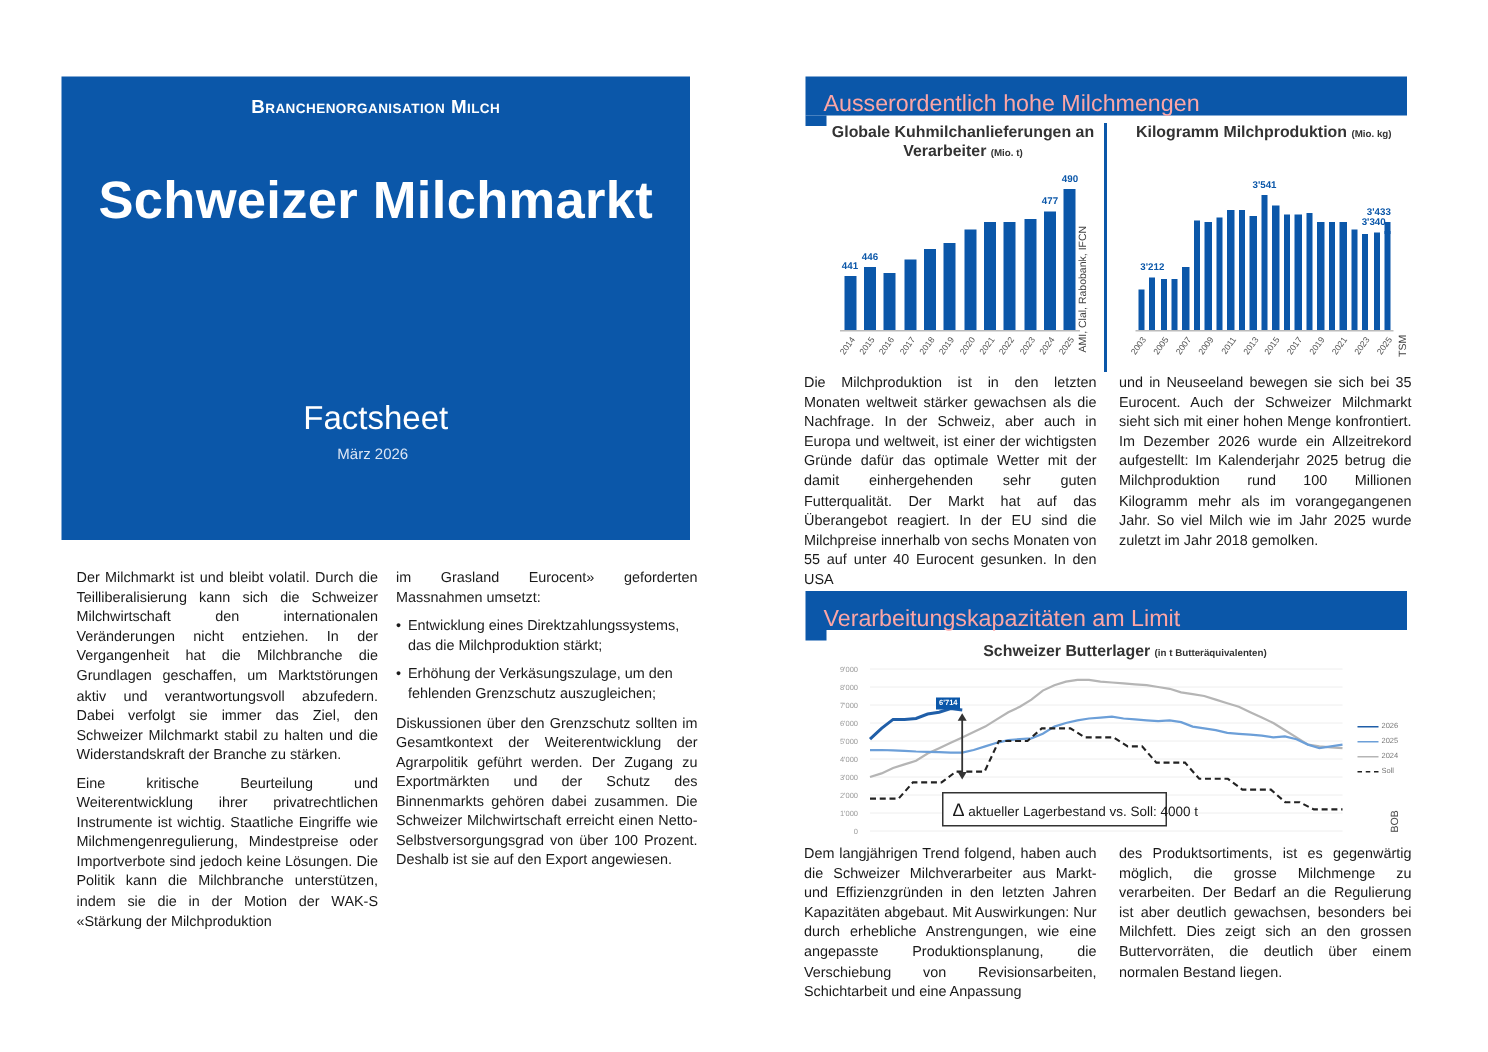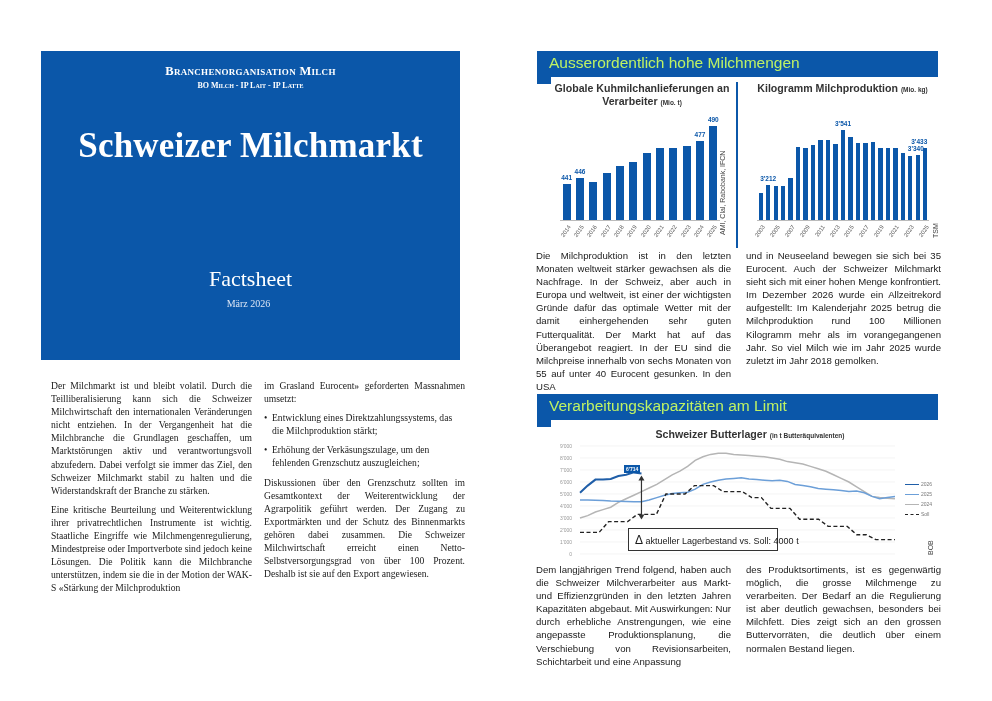--- a/index.html
+++ b/index.html
@@ -1,37 +1,37 @@
 <!DOCTYPE html>
 <html><head>
 <meta charset="utf-8">
 <style>
   * { box-sizing: border-box; margin: 0; padding: 0; }
   html, body { width: 992px; height: 701px; background: #ffffff; overflow: hidden; }
   body { font-family: "Liberation Sans", sans-serif; color: #1a1a1a; position: relative; }
-  .page { position: absolute; top: 0; height: 598px; width: 496px; background: #fff; font-family: Liberation Serif, serif; }
+  .page { position: absolute; top: 0; height: 598px; width: 496px; background: #fff; }
   .page-left { left: 0; }
   .page-right { left: 496px; }
 
   
   .cover { position: absolute; left: 41px; top: 51px; width: 419px; height: 309px; background: #0b57a9; color: #fff; text-align: center; }
   .cover .org { margin-top: 13px; font-size: 12.5px; font-weight: bold; font-variant: small-caps; letter-spacing: 0.3px; }
   .cover .org-sub { margin-top: 2px; font-size: 8px; font-weight: bold; font-variant: small-caps; }
   .cover .title { margin-top: 36px; font-size: 35px; font-weight: bold; letter-spacing: 0.2px; }
   .cover .subtitle { position: absolute; top: 215px; left: 0; right: 0; font-size: 22px; font-weight: normal; }
   .cover .date { position: absolute; top: 247px; left: 0; right: 4px; font-size: 10px; color: #dce6f5; }
 
   .txt { position: absolute; font-size: 9.6px; line-height: 13.1px; text-align: justify; hyphens: manual; }
   .txt p { margin-bottom: 6px; }
   .txt ul { list-style: none; margin: 4px 0 6px 0; }
   .txt li { position: relative; padding-left: 8px; margin-bottom: 6px; text-align: left; }
   .txt li::before { content: "•"; position: absolute; left: 0; top: 0; }
 
   
-  .sec-head { position: absolute; left: 537px; width: 401px; height: 26px; background: #0b57a9; color: #bef264; font-size: 15.5px; padding: 3px 0 0 12px; }
+  .sec-head { position: absolute; left: 537px; width: 401px; height: 26px; background: #0b57a9; color: #fca5a5; font-size: 15.5px; padding: 10px 0 0 12px; }
   .sec-head .tab { position: absolute; left: 0; bottom: -7px; width: 14px; height: 7px; background: #0b57a9; }
 
   .chart-title { position: absolute; font-size: 10.6px; font-weight: bold; color: #333; text-align: center; line-height: 13px; }
   .chart-title small { font-size: 6.5px; font-weight: bold; }
 
   .divider { position: absolute; left: 736px; top: 82px; width: 2px; height: 166px; background: #0b57a9; }
 
   .bar-chart { position: absolute; }
   .bar { position: absolute; bottom: 0; background: #0b57a9; }
   .bar-label { position: absolute; font-size: 6.5px; font-weight: bold; color: #0b57a9; text-align: center; width: 24px; }
@@ -45,21 +45,20 @@
   .delta-box { position: absolute; left: 628px; top: 528px; width: 150px; height: 23px; border: 1.5px solid #333; background: #fff; font-size: 9px; padding: 4px 6px; white-space: nowrap; }
   .delta-box .delta { font-size: 12px; }
   .value-tag { position: absolute; background: #0b57a9; color: #fff; font-size: 5px; font-weight: bold; padding: 1px 2px; }
 </style>
 </head>
 <body>
 
 <div class="page page-left">
   <div class="cover">
     <div class="org">Branchenorganisation Milch</div>
-    <div class="org-sub">BO Milch  -  IP Lait  -  IP Latte</div>
     <div class="title">Schweizer Milchmarkt</div>
     <div class="subtitle">Factsheet</div>
     <div class="date">März 2026</div>
   </div>
 
   <div class="txt" style="left:51px; top:379px; width:201px;">
     <p>Der Milchmarkt ist und bleibt volatil. Durch die Teilliberalisierung kann sich die Schweizer Milchwirtschaft den internationalen Veränderungen nicht entziehen. In der Vergangenheit hat die Milchbranche die Grundlagen geschaffen, um Marktstörungen aktiv und verantwortungsvoll abzufedern. Dabei verfolgt sie immer das Ziel, den Schweizer Milchmarkt stabil zu halten und die Widerstandskraft der Branche zu stärken.</p>
     <p>Eine kritische Beurteilung und Weiterentwicklung ihrer privatrechtlichen Instrumente ist wichtig. Staatliche Eingriffe wie Milchmengenregulierung, Mindestpreise oder Importverbote sind jedoch keine Lösungen. Die Politik kann die Milchbranche unterstützen, indem sie die in der Motion der WAK-S «Stärkung der Milchproduktion</p>
   </div>
 

